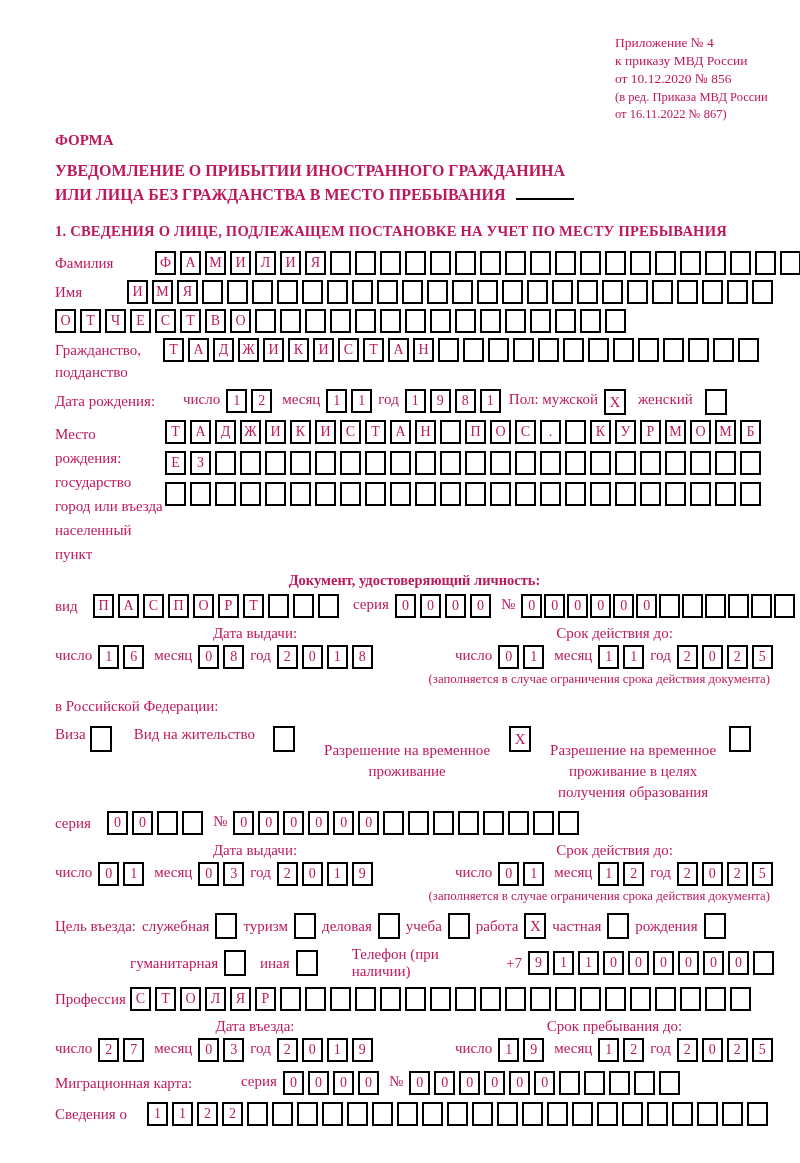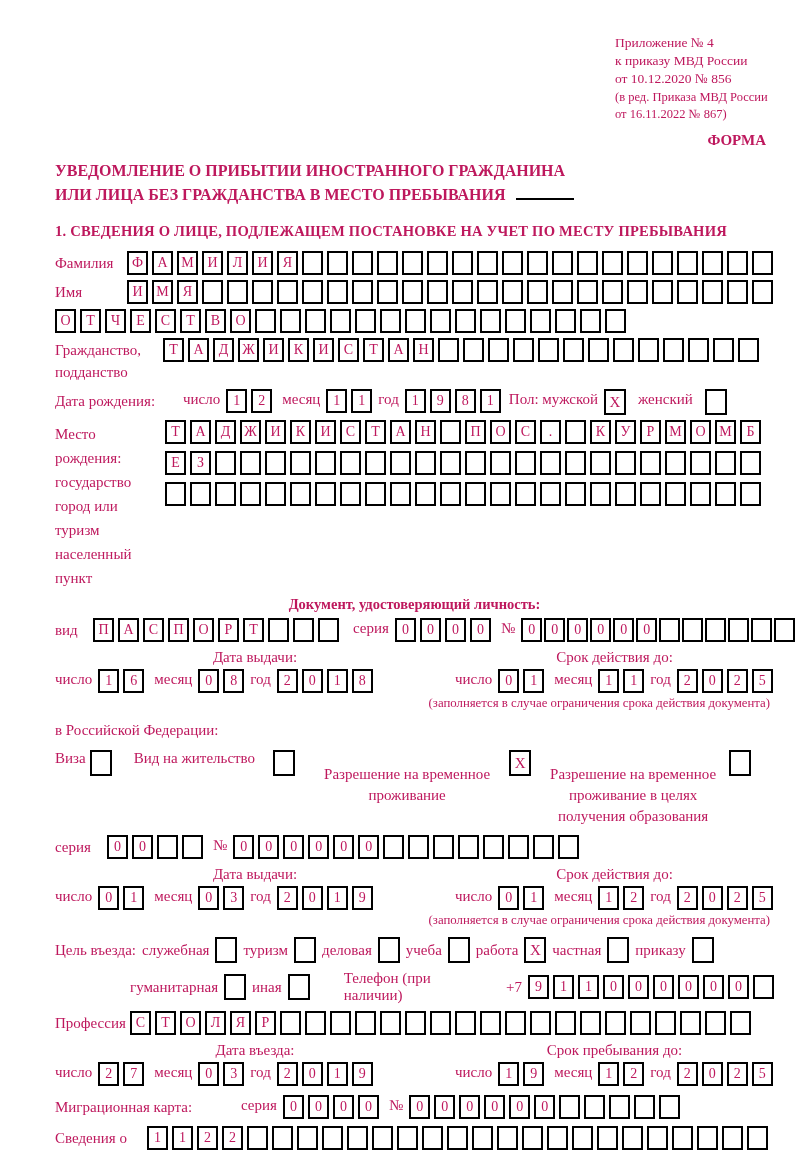--- a/index.html
+++ b/index.html
@@ -1,20 +1,20 @@
 <!DOCTYPE html>
 <html><head>
 <meta charset="utf-8">
 <style>
   html,body{margin:0;padding:0;background:#fff;}
   .page{width:800px;height:1163px;box-sizing:border-box;background:#fff;color:#be185d;
         padding:34px 26px 10px 55px;font-family:Liberation Serif, serif;overflow:hidden;}
   .appendix{margin-left:560px;font-size:13.5px;line-height:1.35;}
   .appendix .ed{font-size:12.5px;}
-  .forma{text-align:right;padding-right:8px;font-weight:bold;font-size:15px;margin-top:10px;}
+  .forma{text-align:left;padding-right:8px;font-weight:bold;font-size:15px;margin-top:10px;}
   .title{font-weight:bold;font-size:16px;line-height:1.5;margin-top:10px;}
   .blank{display:inline-block;width:58px;border-bottom:2px solid #000;height:14px;margin-left:10px;}
   .sec1{font-weight:bold;font-size:14.6px;margin-top:16px;letter-spacing:.2px;}
   .frow{display:flex;align-items:flex-start;margin-top:5px;}
   .flabel{flex:none;font-size:15px;line-height:1.45;padding-top:2px;}
   .inlbl{flex:none;font-size:15px;padding-top:2px;margin:0 6px 0 10px;}
   .cells{display:flex;column-gap:4px;flex:none;}
   .cells.tight{column-gap:2px;}
   .cell{flex:none;width:17px;height:20px;border:2px solid #000;font-size:14px;line-height:20px;
         text-align:center;background:#fff;}
@@ -50,21 +50,21 @@
 
   <div class="forma">ФОРМА</div>
 
   <div class="title">
     <div>УВЕДОМЛЕНИЕ О ПРИБЫТИИ ИНОСТРАННОГО ГРАЖДАНИНА</div>
     <div><span>ИЛИ ЛИЦА БЕЗ ГРАЖДАНСТВА В МЕСТО ПРЕБЫВАНИЯ</span><span class="blank"></span></div>
   </div>
 
   <div class="sec1">1. СВЕДЕНИЯ О ЛИЦЕ, ПОДЛЕЖАЩЕМ ПОСТАНОВКЕ НА УЧЕТ ПО МЕСТУ ПРЕБЫВАНИЯ</div>
 
-  <div class="frow" style="margin-top:11px;">
+  <div class="frow" style="margin-top:11px;gap:28px;">
     <div class="flabel" style="width:72px;">Фамилия</div>
     <div class="cells">
         <span class="cell">Ф</span>
         <span class="cell">А</span>
         <span class="cell">М</span>
         <span class="cell">И</span>
         <span class="cell">Л</span>
         <span class="cell">И</span>
         <span class="cell">Я</span>
         <span class="cell">&nbsp;</span>
@@ -208,21 +208,21 @@
     <span class="inlbl" style="margin-left:12px;">женский</span>
     <div class="cells big" style="margin-left:6px;">
         <span class="cell b">&nbsp;</span>
       </div>
   </div>
 
   <div class="frow">
     <div class="flabel" style="width:110px;line-height:1.6;">
       <div>Место рождения:</div>
       <div>государство</div>
-      <div>город или туризм</div>
+      <div>город или въезда</div>
       <div>населенный пункт</div>
     </div>
     <div class="stack">
       <div class="cells">
           <span class="cell">Т</span>
           <span class="cell">А</span>
           <span class="cell">Д</span>
           <span class="cell">Ж</span>
           <span class="cell">И</span>
           <span class="cell">К</span>
@@ -516,32 +516,32 @@
         <span class="cell b">&nbsp;</span>
       </div>
     <span>работа</span>
     <div class="cells big">
         <span class="cell b">X</span>
       </div>
     <span>частная</span>
     <div class="cells big">
         <span class="cell b">&nbsp;</span>
       </div>
-    <span>приказу</span>
+    <span>рождения</span>
     <div class="cells big">
         <span class="cell b">&nbsp;</span>
       </div>
   </div>
 
   <div class="purpose" style="margin-left:75px;margin-top:7px;">
     <span>гуманитарная</span>
     <div class="cells big">
         <span class="cell b">&nbsp;</span>
       </div>
-    <span style="text-align:center;">иная</span>
+    <span style="margin-left:8px;text-align:center;">иная</span>
     <div class="cells big">
         <span class="cell b">&nbsp;</span>
       </div>
     <span style="margin-left:28px;">Телефон (при наличии)</span>
     <span style="margin-left:22px;">+7</span>
     <div class="cells">
         <span class="cell">9</span>
         <span class="cell">1</span>
         <span class="cell">1</span>
         <span class="cell">0</span>

